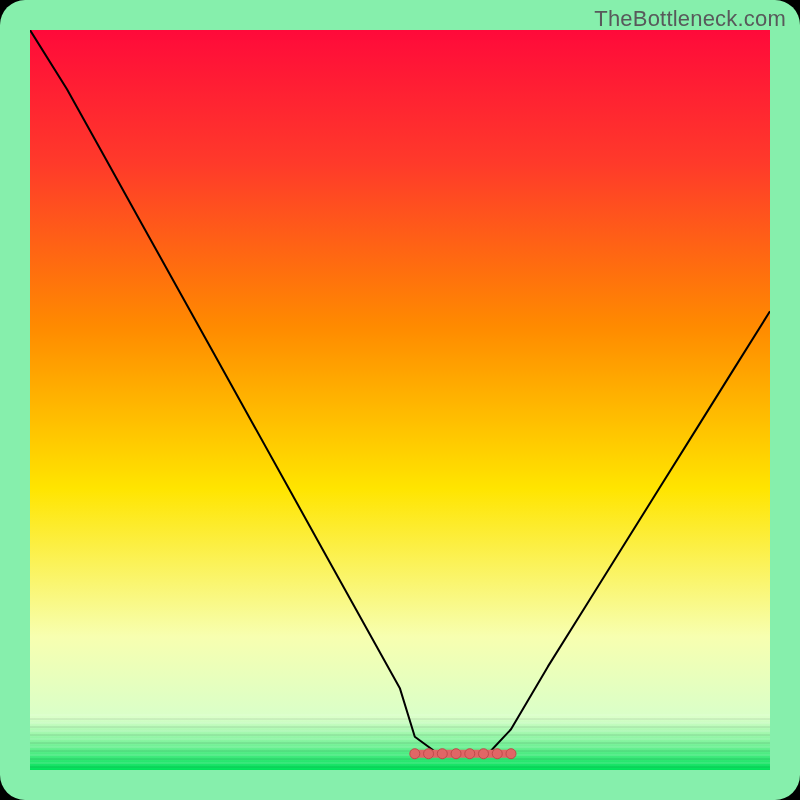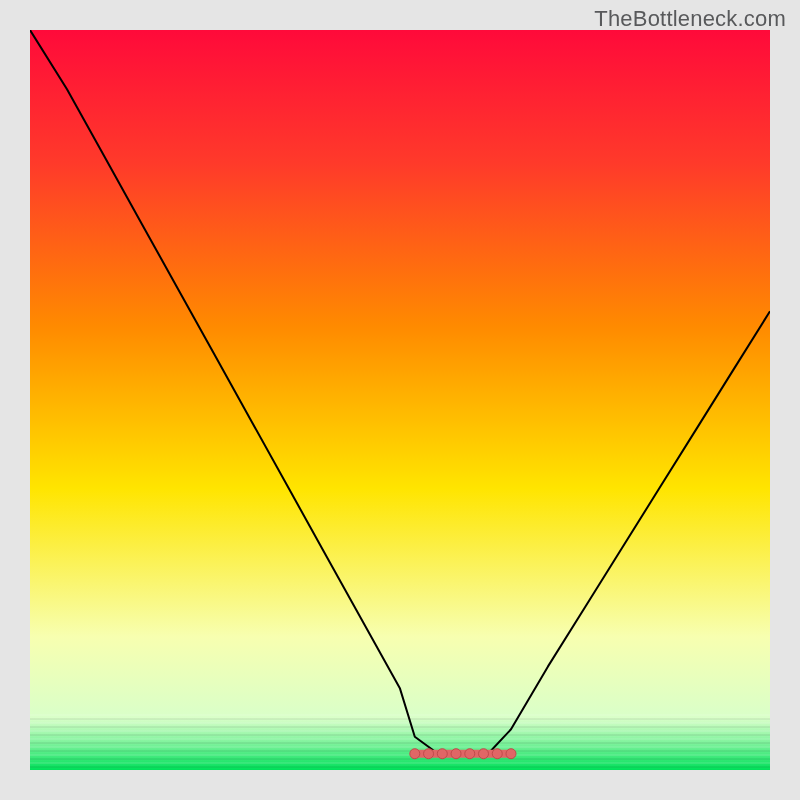--- a/index.html
+++ b/index.html
@@ -1,21 +1,22 @@
 <!DOCTYPE html>
 <html><head>
 <meta charset="utf-8">
 <style>
   * { margin: 0; padding: 0; box-sizing: border-box; }
   html, body { width: 800px; height: 800px; overflow: hidden; background: #000; }
   .stage {
     position: relative;
     width: 800px;
     height: 800px;
-    background: #e5e5e5;
+    background: #86efac;
+    border-radius: 25px;
   }
   .watermark {
     position: absolute;
     top: 6px;
     right: 14px;
     font-family: Arial, Helvetica, sans-serif;
     font-size: 22px;
     color: #58595b;
     font-weight: 400;
     letter-spacing: 0.2px;

